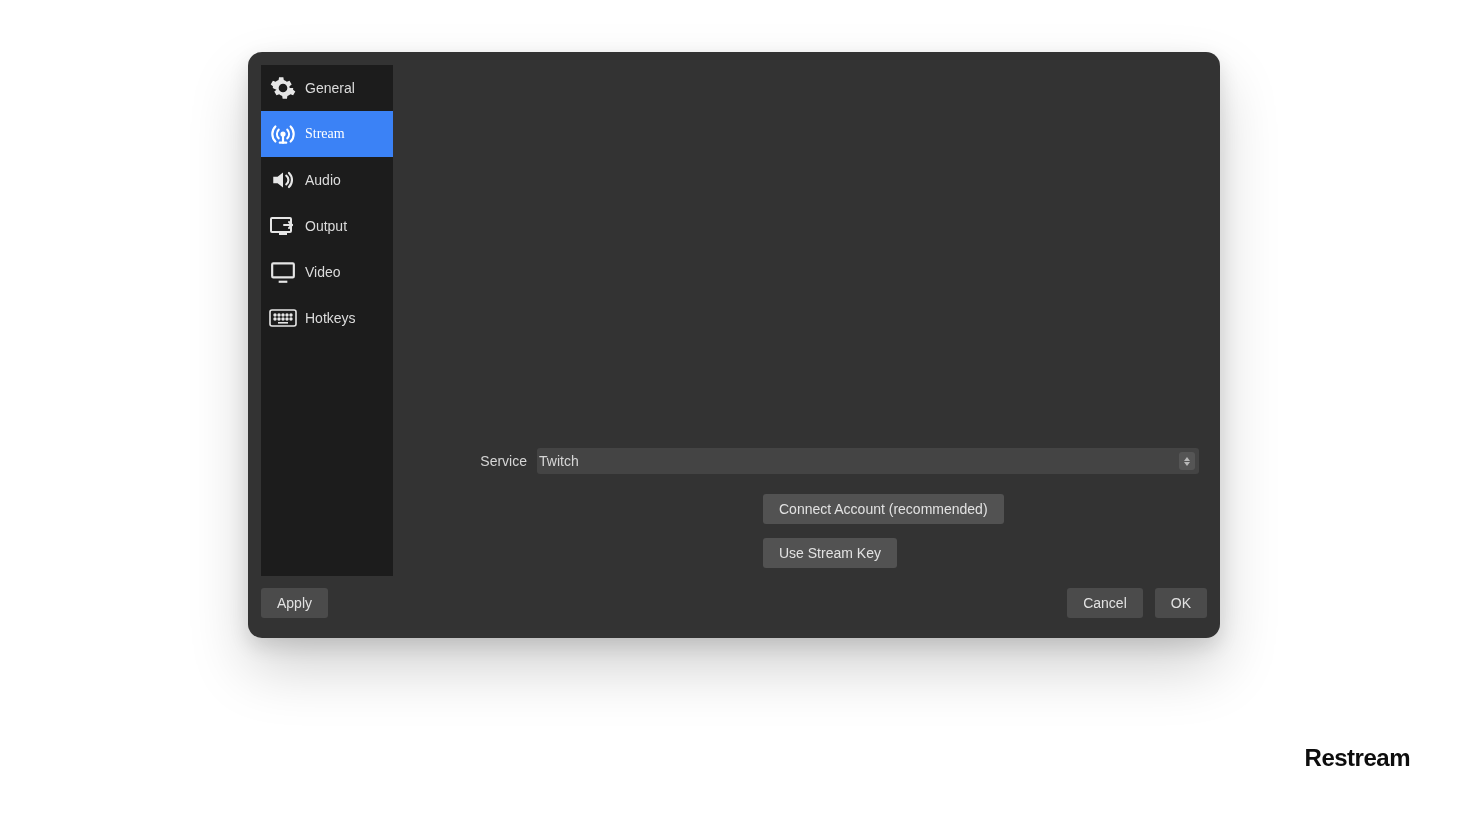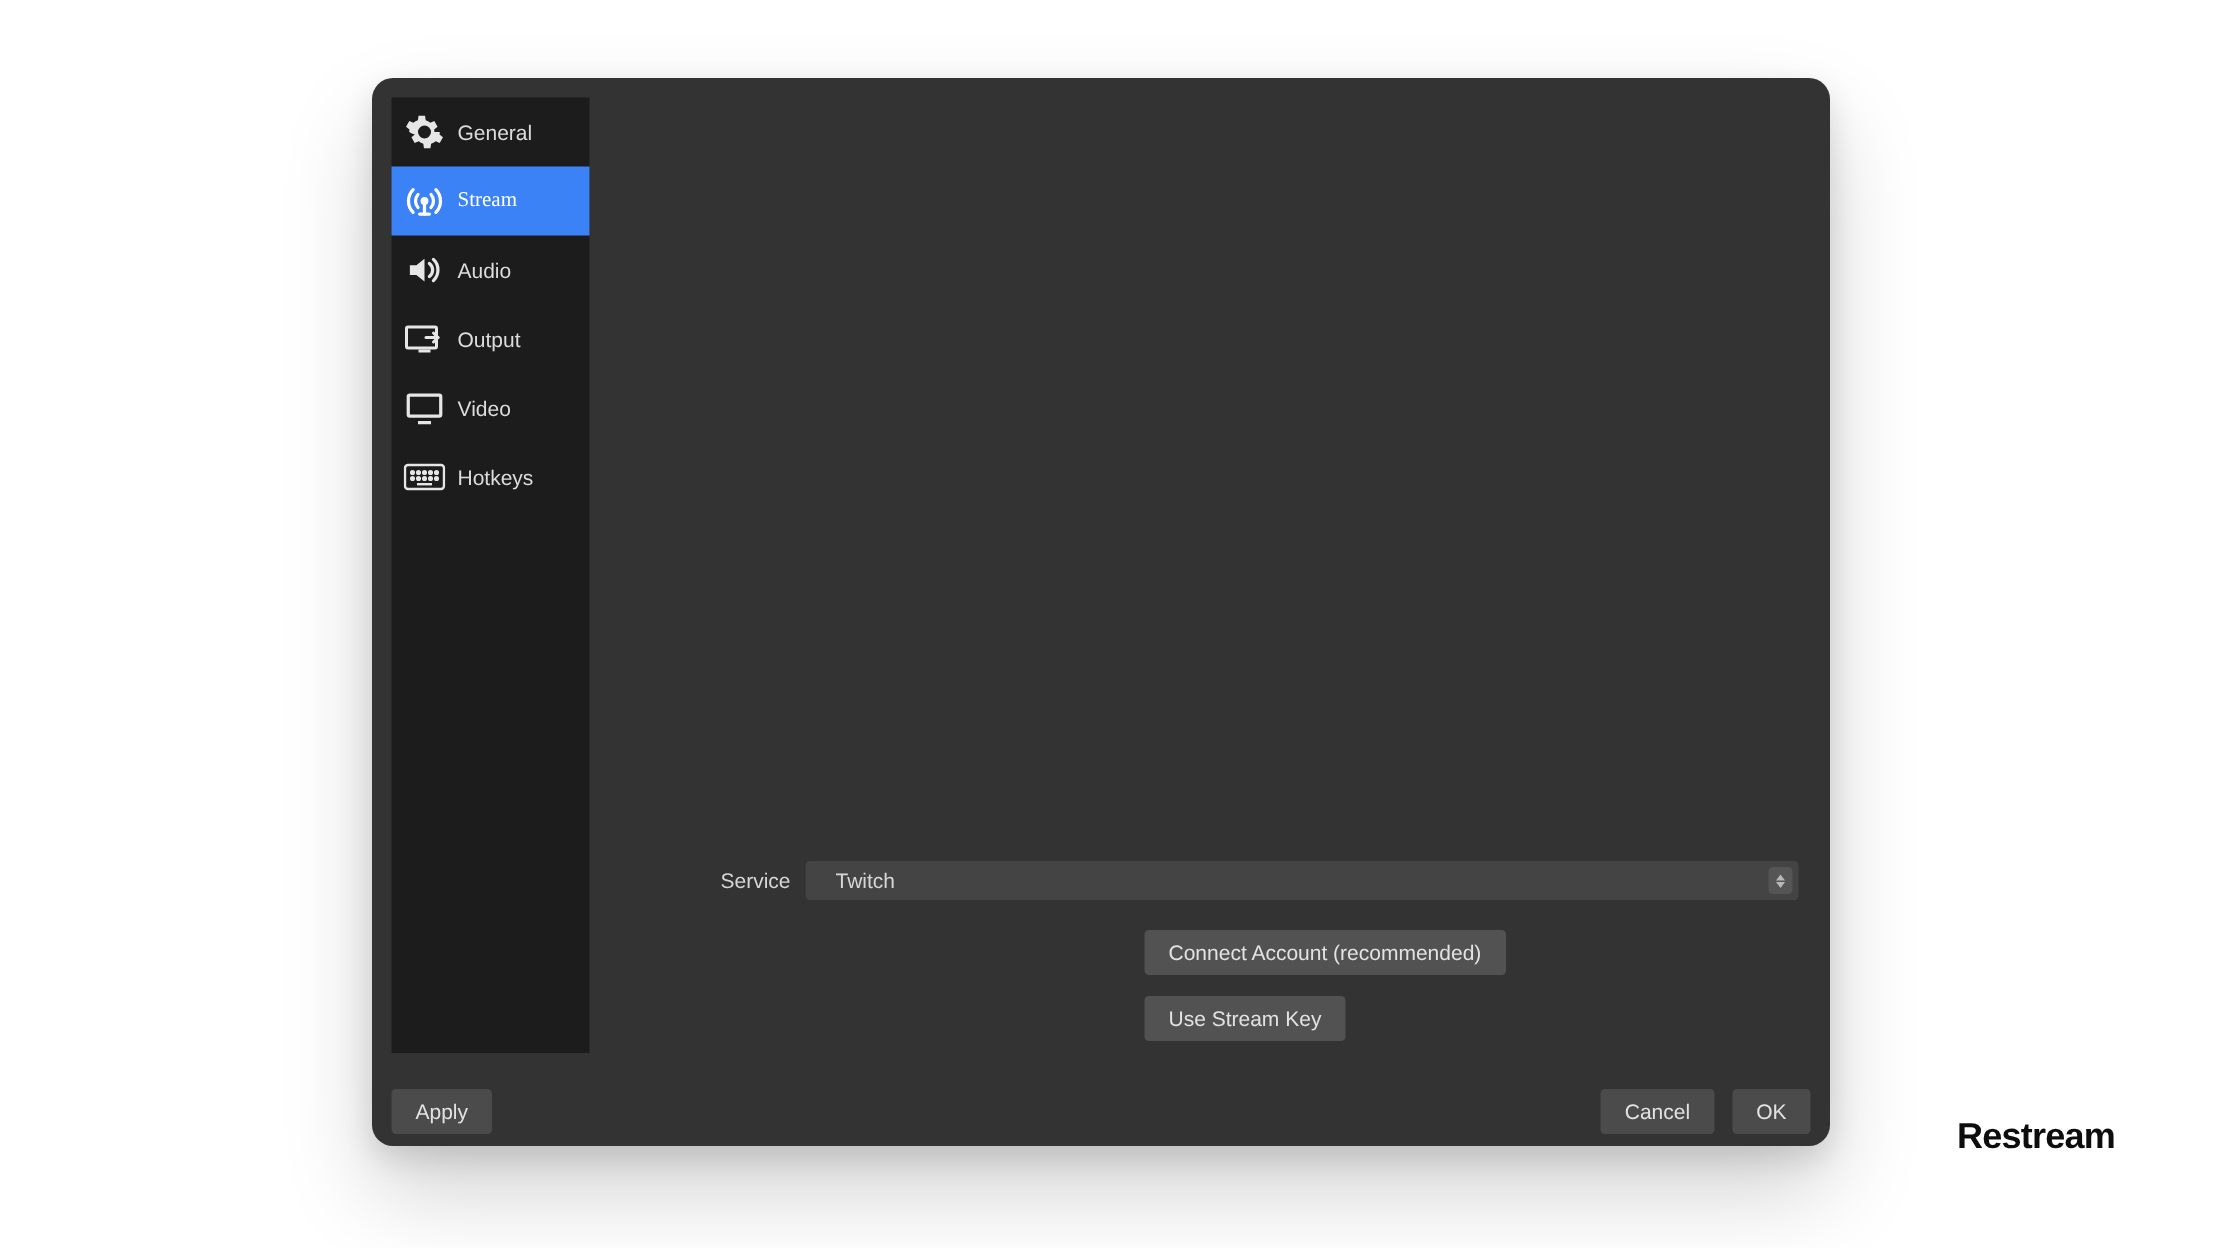--- a/index.html
+++ b/index.html
@@ -15,21 +15,21 @@
   .stage {
     position: relative;
     width: 1480px;
     height: 832px;
   }
   .window {
     position: absolute;
     left: 248px;
     top: 52px;
     width: 972px;
-    height: 712px;
+    height: 586px;
     background: #333333;
     border-radius: 14px;
     box-shadow: 0 30px 60px rgba(0,0,0,0.18), 0 8px 20px rgba(0,0,0,0.12);
     display: flex;
     flex-direction: column;
     overflow: hidden;
   }
   .body-row {
     flex: 1;
     display: flex;
@@ -83,21 +83,21 @@
     font-size: 14px;
     color: #d6d6d6;
   }
   .select {
     flex: 1;
     height: 26px;
     background: #444444;
     border-radius: 3px;
     display: flex;
     align-items: center;
-    padding-left: 20px;
+    padding-left: 2px;
     font-size: 14px;
     color: #d6d6d6;
     position: relative;
   }
   .select .stepper {
     position: absolute;
     right: 4px;
     top: 4px;
     width: 16px;
     height: 18px;
@@ -132,21 +132,21 @@
     display: inline-flex;
     align-items: center;
     font-size: 14px;
     color: #e2e2e2;
     cursor: pointer;
     border: none;
   }
   .footer {
     height: 62px;
     display: flex;
-    align-items: flex-end;
+    align-items: center;
     padding: 0 13px 8px 13px;
   }
   .footer .act-btn { background: #4b4b4b; }
   .footer-spacer { flex: 1; }
   .footer .act-btn + .act-btn { margin-left: 12px; }
 
   .brand {
     position: absolute;
     right: 70px;
     bottom: 60px;

